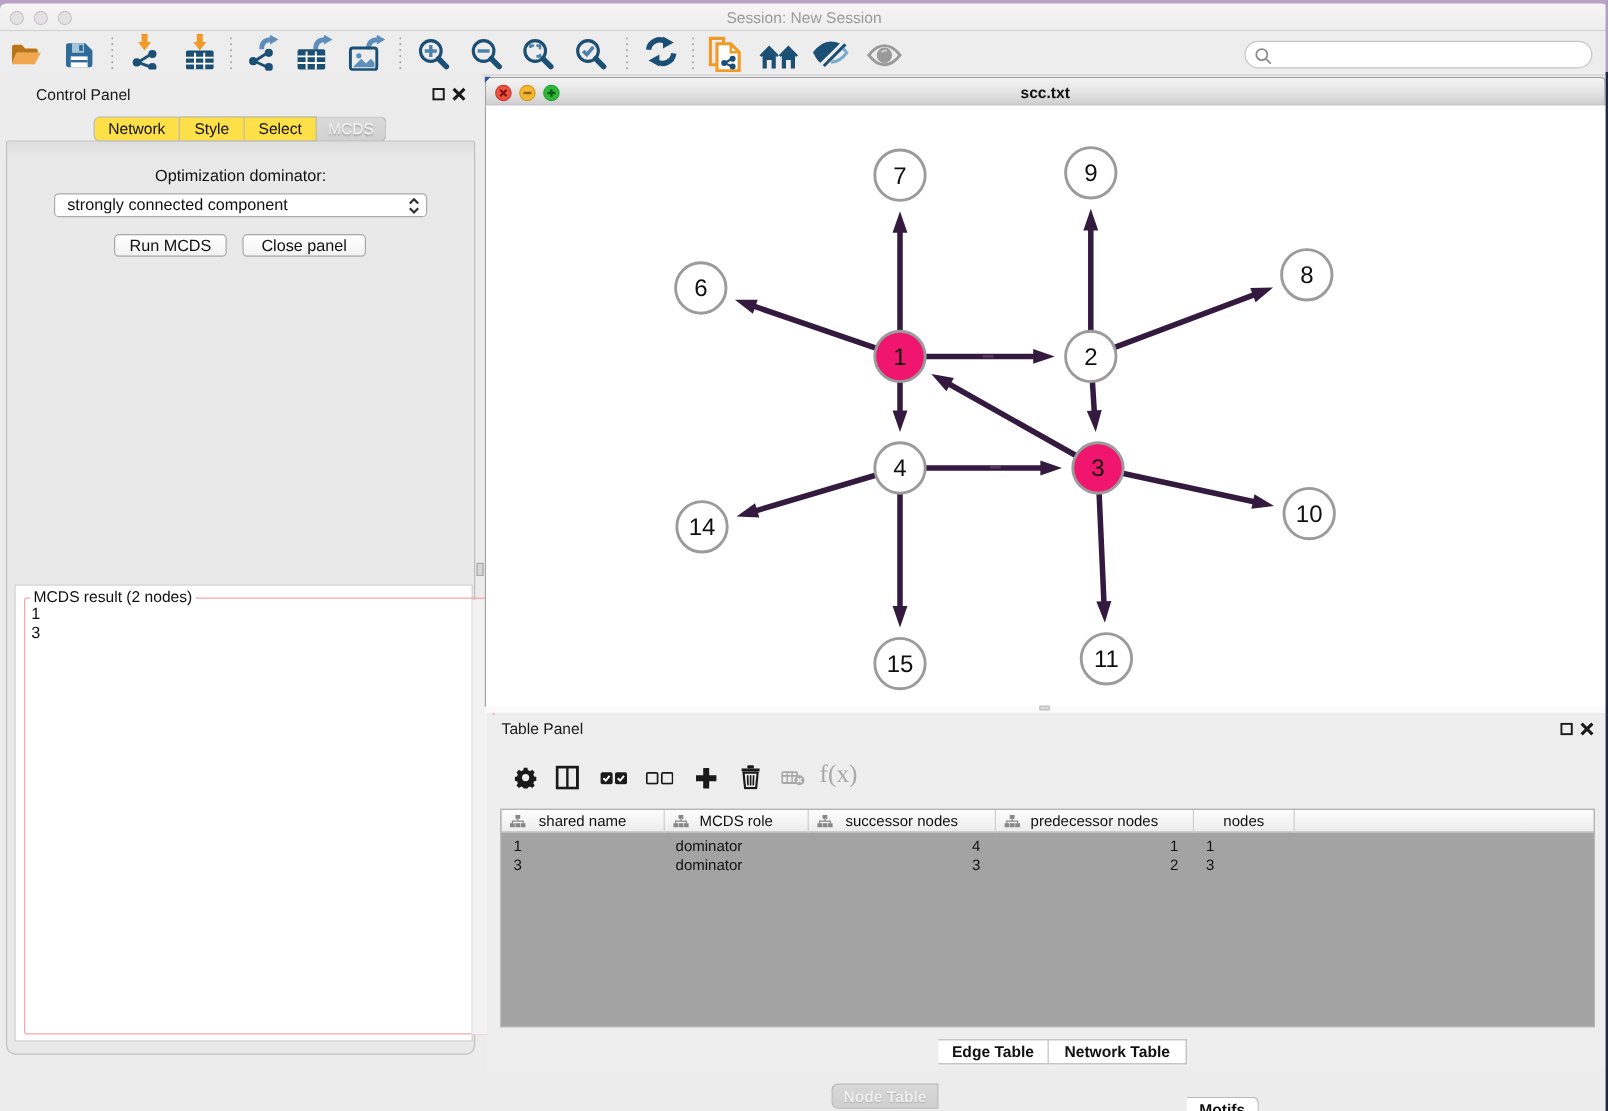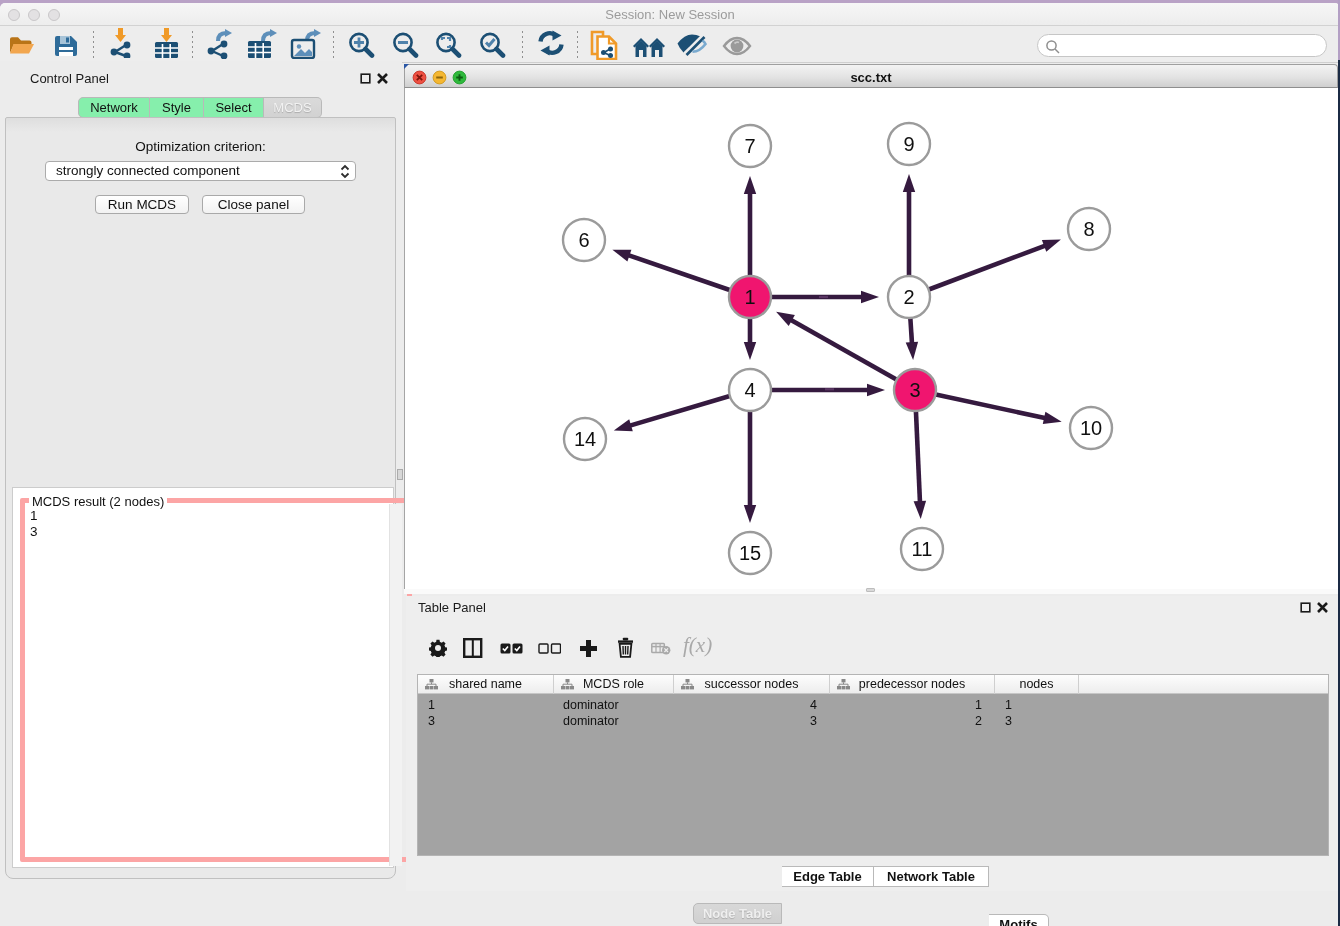--- a/index.html
+++ b/index.html
@@ -11,29 +11,29 @@
 #titlebar { position:absolute; left:0; top:0; width:1340px; height:23px; background:linear-gradient(#f6f6f6,#ededed); border-bottom:1px solid #d2d2d2; border-radius:5px 5px 0 0; }
 #titlebar .tl { position:absolute; top:6px; width:12px; height:12px; border-radius:50%; background:#e3e1e3; border:1px solid #c9c7c9; }
 #title-text { position:absolute; top:4px; width:100%; text-align:center; font-size:13px; color:#9b9b9b; }
 #toolbar { position:absolute; left:0; top:23px; width:1340px; height:37px; background:#ededed; border-bottom:1px solid #cfcfcf; }
 .sep { position:absolute; top:5px; height:28px; width:1px; background-image:linear-gradient(#8f8f8f 34%, transparent 34%); background-size:1px 5px; }
 #search { position:absolute; right:13px; top:8px; width:290px; height:23px; background:#fff; border:1px solid #c6c6c6; border-radius:12px; }
 
 #cpanel { position:absolute; left:0; top:58px; width:402px; height:830px; background:#ececec; }
 #cp-title { position:absolute; left:30px; top:10px; font-size:13px; color:#1a1a1a; }
 #cp-tabs { position:absolute; left:78px; top:36px; height:21px; }
-.tab { float:left; height:21px; background:#86efac; border:1px solid #b9b9b9; border-left:none; font-size:13px; color:#111; text-align:center; line-height:20px; }
+.tab { float:left; height:21px; background:#fde047; border:1px solid #b9b9b9; border-left:none; font-size:13px; color:#111; text-align:center; line-height:20px; }
 .tab.first { border-left:1px solid #b9b9b9; border-radius:5px 0 0 5px; }
 .tab.sel { background:linear-gradient(#dadada,#d2d2d2); color:#f2f2f2; border-radius:0 5px 5px 0; text-shadow:0 1px 1px #aaa; }
 #cp-body { position:absolute; left:5px; top:56px; width:391px; height:762px; background:linear-gradient(#dedede 0px,#e9e9e9 14px); border:1px solid #c0c0c0; border-radius:2px 2px 8px 8px; }
 #opt-label { position:absolute; left:0; top:21px; width:100%; text-align:center; font-size:13.5px; color:#111; }
 #opt-select { position:absolute; left:39px; top:43px; width:311px; height:20px; background:#fff; border:1px solid #ababab; border-radius:4px; font-size:13.5px; color:#111; line-height:18px; padding-left:10px; }
 .btn { position:absolute; top:77px; height:19px; background:linear-gradient(#ffffff,#f2f2f2); border:1px solid #a9a9a9; border-radius:4px; font-size:13.5px; color:#111; text-align:center; line-height:17px; }
 #resultbox { position:absolute; left:6px; top:369px; width:382px; height:381px; background:#fff; border:1px solid #cccccc; }
-#fieldset { position:absolute; left:7px; top:10px; width:392px; height:364px; border:5px solid #fca5a5; border-radius:2px; }
+#fieldset { position:absolute; left:7px; top:10px; width:392px; height:364px; border:1px solid #fca5a5; border-radius:2px; }
 #fs-legend { position:absolute; left:4px; top:-9px; background:#fff; font-size:13px; color:#111; padding:0 3px; }
 #res-scroll { position:absolute; right:5px; top:1px; width:13px; height:362px; background:#f2f2f2; border-left:1px solid #e2e2e2; }
 
 #statusbar { position:absolute; left:0; top:888px; width:1340px; height:35px; background:#efefef; border-top:1px solid #cacaca; }
 #listbtn { position:absolute; left:10px; top:9px; width:28px; height:20px; background:#fdfdfd; border:1px solid #a8a8a8; }
 #membtn { position:absolute; right:12px; top:6px; width:74px; height:23px; background:#f8f8f8; border:1px solid #b0b0b0; font-size:12px; color:#111; }
 #membtn .dot { position:absolute; left:9px; top:5px; width:13px; height:13px; border-radius:50%; background:#1d8c34; }
 #membtn .mtxt { position:absolute; left:26px; top:4px; }
 
 #netwin { position:absolute; left:404px; top:58px; width:936px; height:535px; }
@@ -219,21 +219,21 @@
         <path d="M2 2 L11 11 M11 2 L2 11" stroke="#1a1a1a" stroke-width="2.6"></path>
       </svg>
     <div class="abs" style="left:397px;top:408px;width:6px;height:11px;background:#d7d7d7;border:1px solid #ababab;"></div>
     <div id="cp-tabs">
       <div class="tab first" style="width:72px;">Network</div>
         <div class="tab" style="width:54px;">Style</div>
         <div class="tab" style="width:60px;">Select</div>
         <div class="tab sel" style="width:58px;">MCDS</div>
     </div>
     <div id="cp-body">
-      <div id="opt-label">Optimization criterion:</div>
+      <div id="opt-label">Optimization dominator:</div>
       <div id="opt-select">strongly connected component
         <svg class="abs" style="right:4px;top:1px;" width="12" height="17">
             <path d="M2.5 6.5 L6 3 L9.5 6.5" stroke="#2e2e2e" stroke-width="1.8" fill="none"></path>
             <path d="M2.5 10.5 L6 14 L9.5 10.5" stroke="#2e2e2e" stroke-width="1.8" fill="none"></path>
           </svg>
       </div>
       <div class="btn" style="left:89px; width:94px;">Run MCDS</div>
       <div class="btn" style="left:196px; width:103px;">Close panel</div>
       <div id="resultbox">
         <div id="fieldset">
@@ -372,21 +372,21 @@
           </g>
       </svg>
       <svg class="abs" style="left:234px;top:13px;" width="20" height="13">
         <rect x="0.8" y="1.5" width="12.5" height="9" rx="0.8" fill="none" stroke="#a9a9a9" stroke-width="1.5"></rect>
         <line x1="0.8" y1="4.6" x2="13.3" y2="4.6" stroke="#a9a9a9" stroke-width="1.5"></line>
         <line x1="5" y1="1.5" x2="5" y2="10.5" stroke="#a9a9a9" stroke-width="1.2"></line>
         <line x1="9.1" y1="1.5" x2="9.1" y2="10.5" stroke="#a9a9a9" stroke-width="1.2"></line>
         <circle cx="15.2" cy="8.2" r="4.2" fill="#a9a9a9"></circle>
         <path d="M13.4 6.4 L17 10 M17 6.4 L13.4 10" stroke="#eeeeee" stroke-width="1.3"></path>
       </svg>
-      <div class="abs" style="left:266px;top:4px;font-family:'Liberation Serif',serif;font-style:italic;font-size:21px;color:#a9a9a9;">f(x)</div>
+      <div class="abs" style="left:266px;top:4px;font-family:'Liberation Serif',serif;font-size:21px;color:#a9a9a9;">f(x)</div>
     </div>
     <div id="tablebox">
       <div id="thead">
         <div class="th" style="left:0; width:136px;"><svg class="abs" style="left:7px;top:4px;" width="13" height="11">
               <g fill="#888">
                 <rect x="4.5" y="0" width="4" height="3.4"></rect>
                 <rect x="0" y="7" width="4" height="3.4"></rect>
                 <rect x="4.5" y="7" width="4" height="3.4"></rect>
                 <rect x="9" y="7" width="4" height="3.4"></rect>
               </g>

